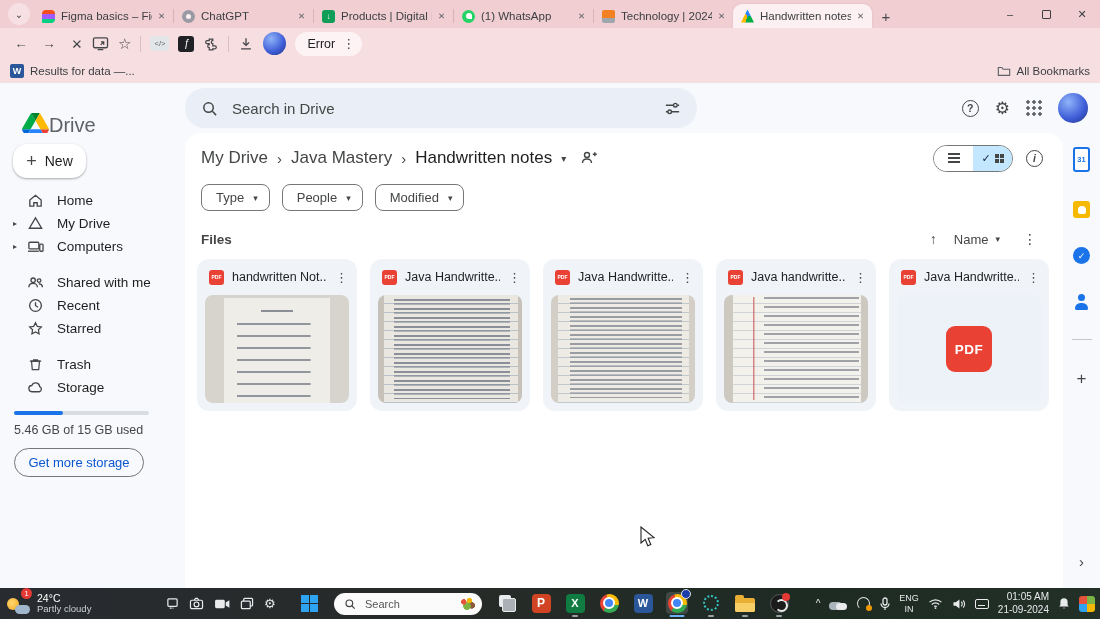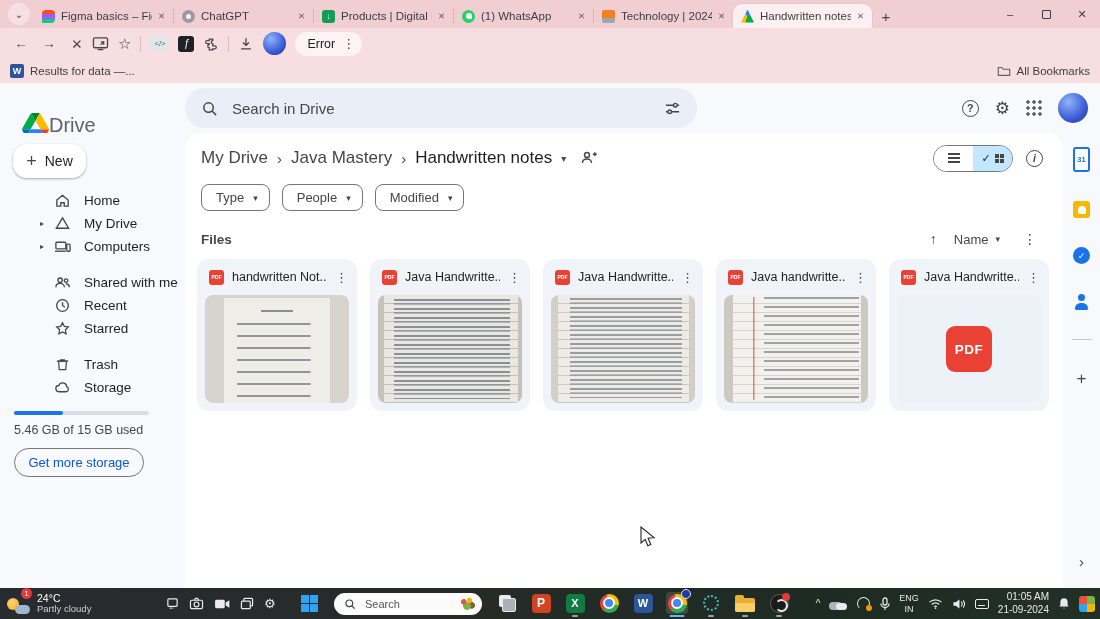--- a/index.html
+++ b/index.html
@@ -70,21 +70,21 @@
   .circic{width:17px;height:17px;border:1.6px solid #444746;border-radius:50%;font-size:10.5px;color:#444746;font-weight:bold;}
   .appsgrid{width:16px;height:16px;background:radial-gradient(circle,#5f6368 1.5px,transparent 1.9px);background-size:6px 6px;background-position:center;}
   .avatar-lg{width:30px;height:30px;border-radius:50%;background:radial-gradient(circle at 35% 30%,#8fb4f9,#3c5bd6 60%,#22337a);}
 
   
   .dsidebar{position:absolute;left:0;top:133px;width:185px;bottom:31px;background:#f7f9fc;color:#1f1f1f;}
   .newbtn{position:absolute;left:13px;top:11px;width:73px;height:34px;background:#fff;border-radius:14px;
     box-shadow:0 1px 2px rgba(0,0,0,.22),0 1px 3px rgba(0,0,0,.12);display:flex;align-items:center;justify-content:center;gap:8px;font-size:14px;}
   .newbtn .g-plus{font-size:18px;color:#444746;}
   .snav{position:absolute;top:56px;left:0;right:0;font-size:13.5px;}
-  .sitem{height:23px;display:flex;align-items:center;gap:13px;padding-left:27px;position:relative;color:#1f1f1f;margin-left:27px;}
+  .sitem{height:23px;display:flex;align-items:center;gap:13px;padding-left:27px;position:relative;color:#1f1f1f;}
   .sitem svg{flex:none;}
   .sitem .g-exp{position:absolute;left:13px;font-size:8px;color:#444746;}
   .sgap{height:13px;}
   .progress{margin:12px 36px 0 14px;height:4px;border-radius:2px;background:#d9dde3;}
   .progress i{display:block;height:100%;background:#1a73e8;border-radius:2px;}
   .stext{margin:8px 14px 0;font-size:12.5px;color:#444746;}
   .getmore{margin:11px 14px 0;width:130px;height:29px;border:1px solid #747775;border-radius:15px;
     color:#0b57d0;font-size:13px;display:flex;align-items:center;justify-content:center;background:#fff0;}
 
   

